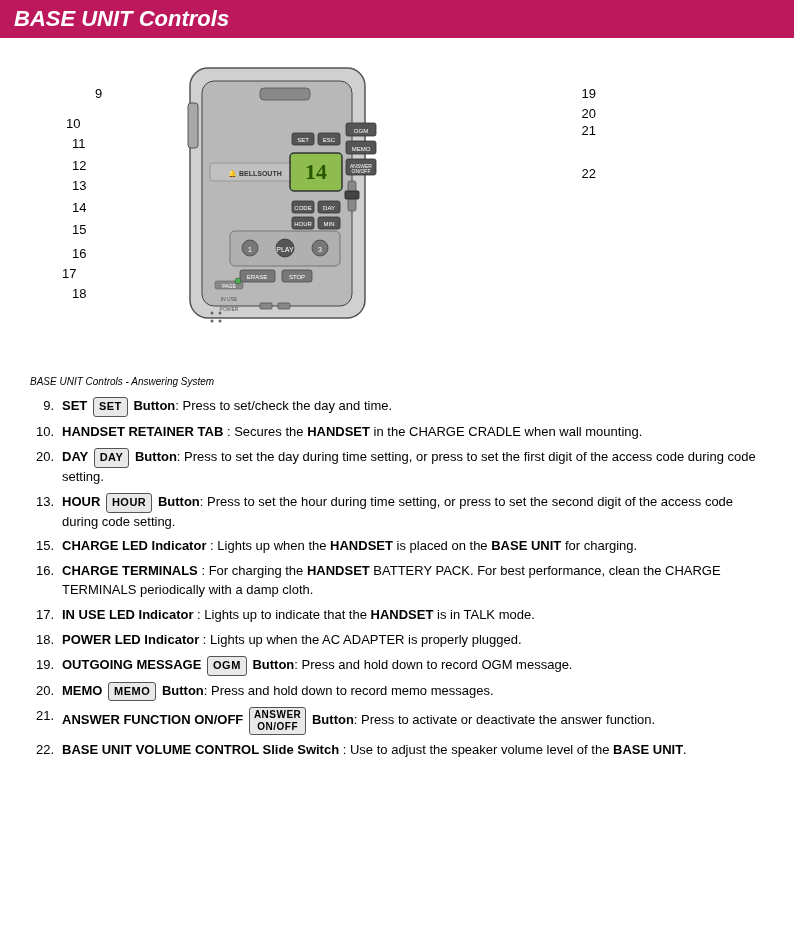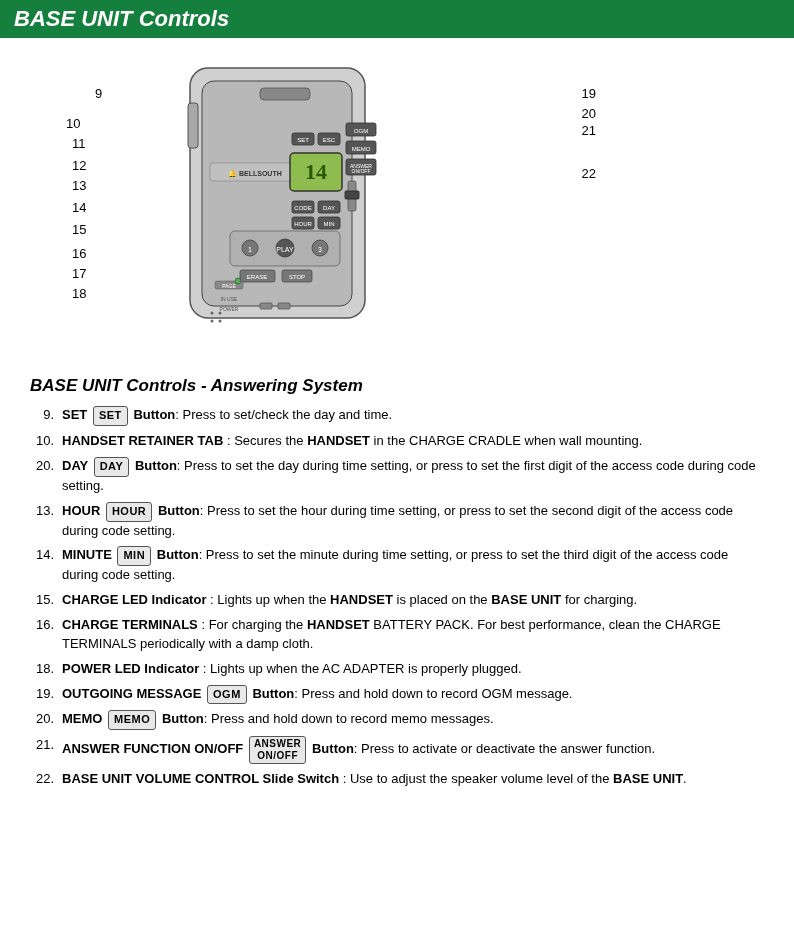--- a/index.html
+++ b/index.html
@@ -5,21 +5,21 @@
     * { margin: 0; padding: 0; box-sizing: border-box; }
     body {
       font-family: Arial, sans-serif;
       font-size: 13px;
       background: #fff;
       width: 794px;
       min-height: 931px;
       color: #000;
     }
     .header {
-      background: #15803d;
+      background: #be185d;
       padding: 6px 14px;
       display: flex;
       align-items: center;
     }
     .header-title {
       color: #fff;
       font-size: 22px;
       font-weight: bold;
       font-style: italic;
       font-family: Arial Black, Arial, sans-serif;
@@ -50,31 +50,31 @@
     }
     
     .num-9  { top: 38px; left: 65px; }
     .num-10 { top: 68px; left: 36px; }
     .num-11 { top: 88px; left: 42px; }
     .num-12 { top: 110px; left: 42px; }
     .num-13 { top: 130px; left: 42px; text-align: right; }
     .num-14 { top: 152px; left: 42px; }
     .num-15 { top: 174px; left: 42px; }
     .num-16 { top: 198px; left: 42px; }
-    .num-17 { top: 218px; left: 42px; }
+    .num-17 { top: 218px; left: 32px; }
     .num-18 { top: 238px; left: 42px; }
     
     .num-19 { top: 38px; right: 168px; }
     .num-20 { top: 58px; right: 168px; }
     .num-21 { top: 75px; right: 168px; margin-left: 24px; }
     .num-22 { top: 118px; right: 168px; }
 
     .section-title {
-      font-size: 17px;
-      font-weight: bold;
+      font-size: 10px;
+      font-weight: normal;
       font-style: italic;
       margin-bottom: 10px;
     }
     .items-list {
       list-style: none;
       padding: 0;
     }
     .items-list li {
       display: flex;
       margin-bottom: 6px;
@@ -245,45 +245,44 @@
 
     <li>
       <span class="item-num">13.</span>
       <span class="item-content">
         <span class="item-label">HOUR </span>
         <span class="btn-badge">HOUR</span>
         <span> <span class="item-label">Button</span>: Press to set the hour during time setting, or press to set the second digit of the access code during code setting.</span>
       </span>
     </li>
 
-    <li>
-      <span class="item-num">14.</span>
-      <span class="item-content">
-        <span class="item-label">MINUTE </span>
-        <span class="btn-badge">MIN</span>
-        <span> <span class="item-label">Button</span>: Press to set the minute during time setting, or press to set the third digit of the access code during code setting.</span>
-      </span>
-    </li>
 
     <li>
       <span class="item-num">15.</span>
       <span class="item-content">
         <span class="item-label">CHARGE LED Indicator</span>
         <span>: Lights up when the <span class="item-label">HANDSET</span> is placed on the <span class="item-label">BASE UNIT</span> for charging.</span>
       </span>
     </li>
 
     <li>
       <span class="item-num">16.</span>
       <span class="item-content">
         <span class="item-label">CHARGE TERMINALS</span>
         <span>: For charging the <span class="item-label">HANDSET</span> BATTERY PACK. For best performance, clean the CHARGE TERMINALS periodically with a damp cloth.</span>
       </span>
     </li>
 
+    <li>
+      <span class="item-num">17.</span>
+      <span class="item-content">
+        <span class="item-label">IN USE LED Indicator</span>
+        <span>: Lights up to indicate that the <span class="item-label">HANDSET</span> is in TALK mode.</span>
+      </span>
+    </li>
 
     <li>
       <span class="item-num">18.</span>
       <span class="item-content">
         <span class="item-label">POWER LED Indicator</span>
         <span>: Lights up when the AC ADAPTER is properly plugged.</span>
       </span>
     </li>
 
     <li>

